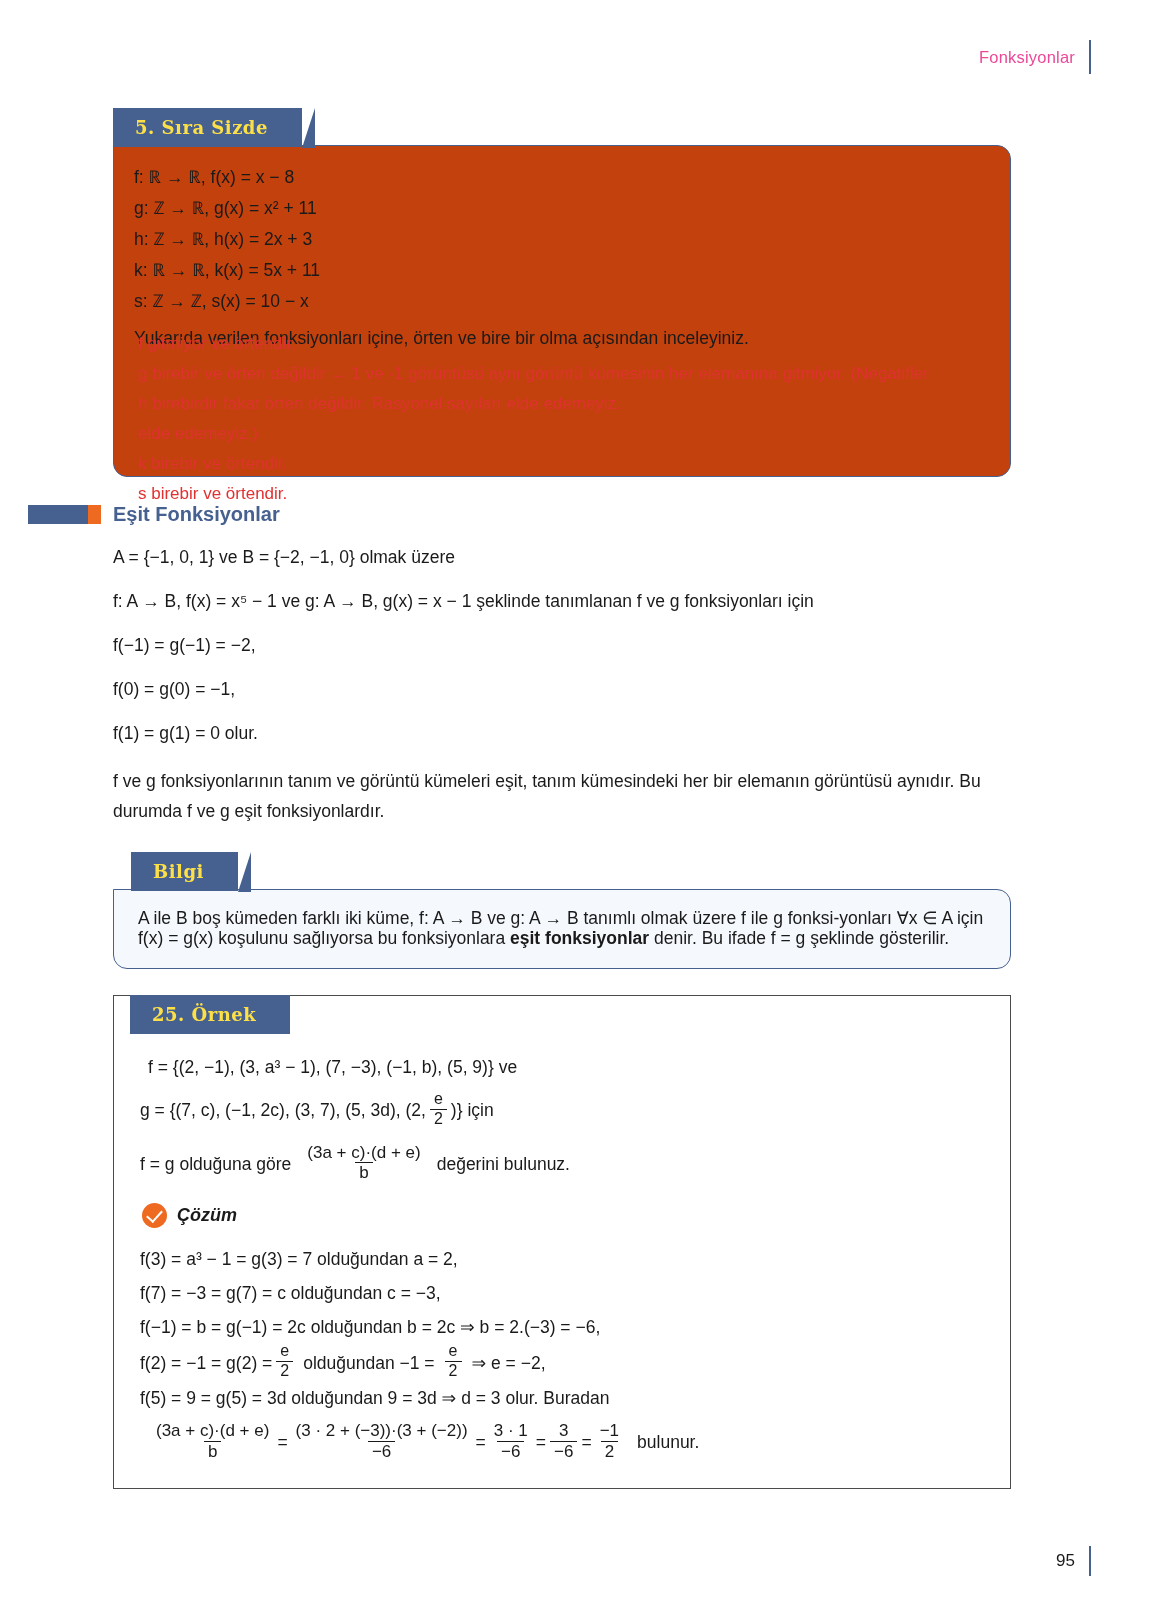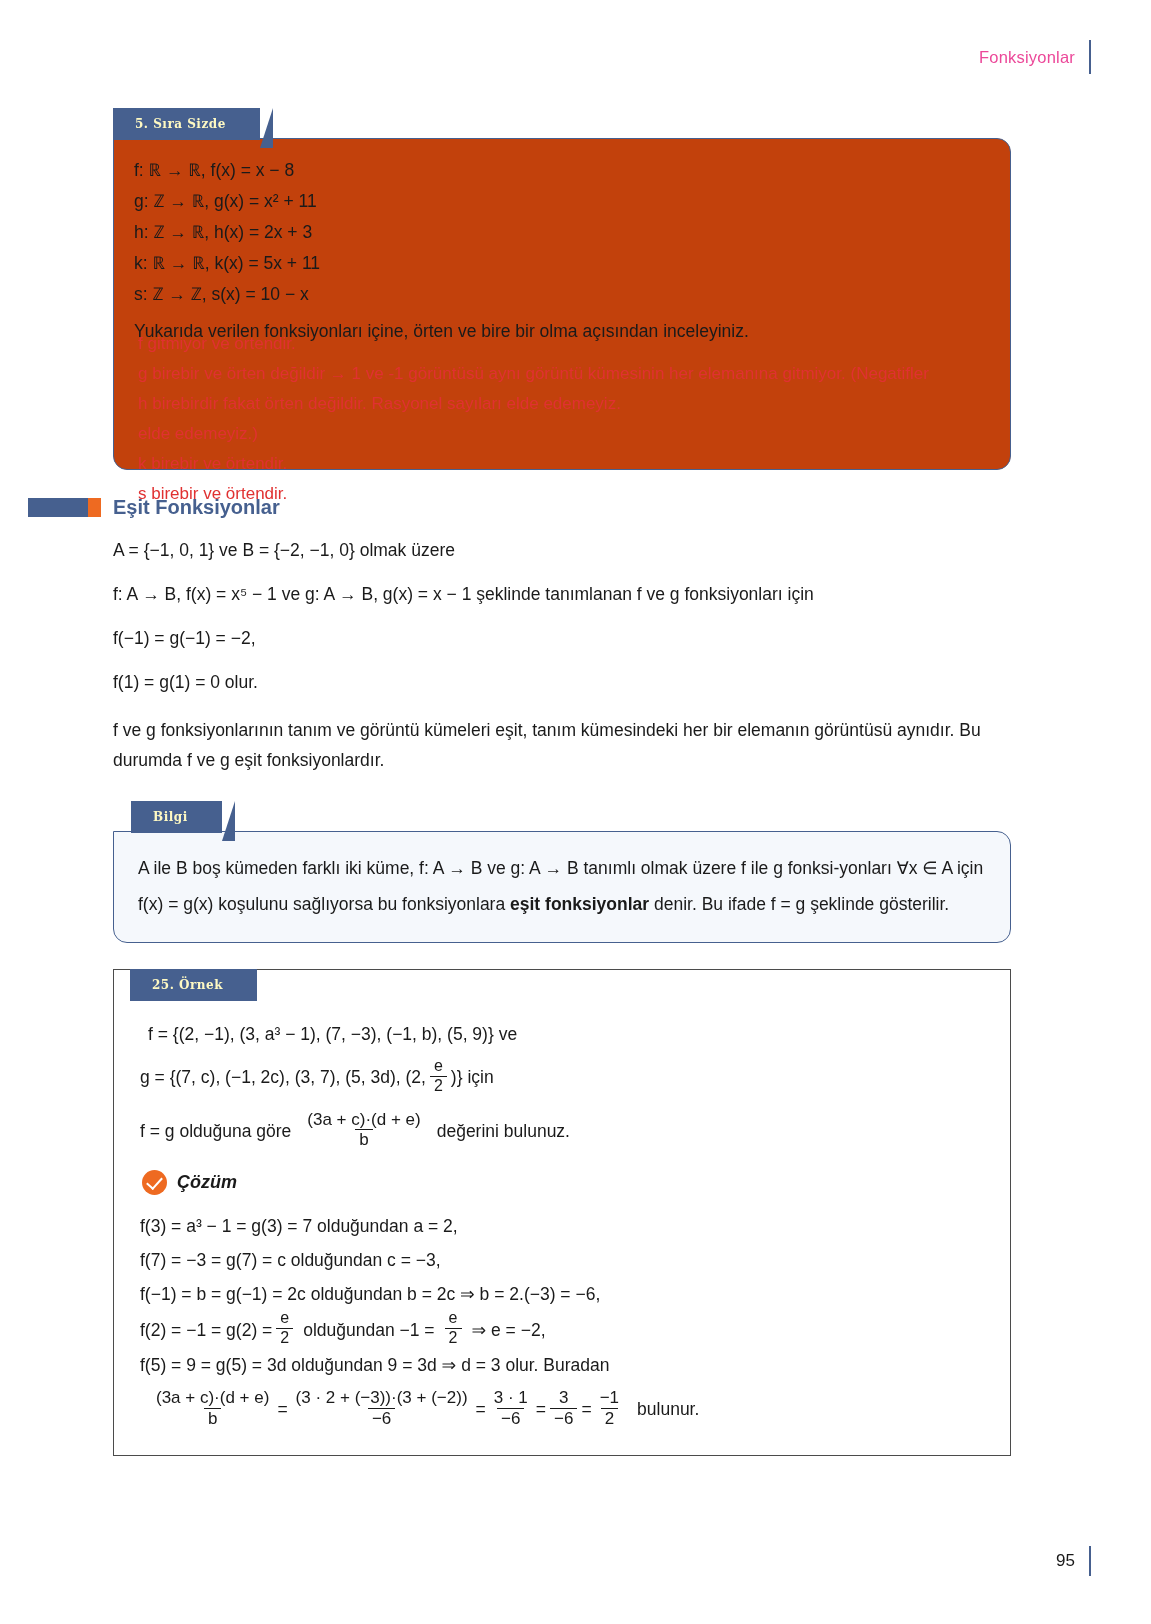--- a/index.html
+++ b/index.html
@@ -43,22 +43,22 @@
     top: 108px;
     width: 898px;
   }
 
   
   .tabbox { margin-bottom: 4px; }
   .tab {
     display: inline-block;
     position: relative;
     background: #46608f;
-    color: #fef9c3;
-    font-size: 12px;
+    color: #fde047;
+    font-size: 18px;
     font-weight: bold;
     letter-spacing: .5px;
     padding: 9px 34px 9px 22px;
     font-family: "DejaVu Serif", serif;
     z-index: 3;
   }
   .tab.slant::after {
     content: "";
     position: absolute;
     right: -13px; top: 0;
@@ -260,27 +260,28 @@
 
   <div class="section-head">
     <span class="bar-blue"></span>
     <span class="bar-orange"></span>
     <span class="htext">Eşit Fonksiyonlar</span>
   </div>
 
   <div class="body-line">A = {−1, 0, 1} ve B = {−2, −1, 0} olmak üzere</div>
   <div class="body-line">f: A → B, f(x) = x⁵ − 1 ve g: A → B, g(x) = x − 1 şeklinde tanımlanan f ve g fonksiyonları için</div>
   <div class="body-line">f(−1) = g(−1) = −2,</div>
+  <div class="body-line">f(0) = g(0) = −1,</div>
   <div class="body-line">f(1) = g(1) = 0 olur.</div>
   <div class="body-para">f ve g fonksiyonlarının tanım ve görüntü kümeleri eşit, tanım kümesindeki her bir elemanın görüntüsü aynıdır. Bu durumda f ve g eşit fonksiyonlardır.</div>
 
   <div class="tabbox" style="margin-top:26px;">
     <div class="tab slant tab-indent">Bilgi</div>
     <div class="tabbox-body corner tint" style="padding:18px 24px 20px 24px;">
-      <div style="font-size:17.5px; line-height:36px;">
+      <div style="font-size:17.5px; line-height:20px;">
         <span>A ile B boş kümeden farklı iki küme, f: A → B ve g: A → B tanımlı olmak üzere f ile g fonksi-yonları ∀x ∈ A için f(x) = g(x) koşulunu sağlıyorsa bu fonksiyonlara </span><b>eşit fonksiyonlar</b><span> denir. Bu ifade f = g şeklinde gösterilir.</span>
       </div>
     </div>
   </div>
 
   <div class="example">
     <div class="tab" style="margin-left:16px; margin-top:-1px;">25. Örnek</div>
 
     <div class="example-inner">
       <div class="mline" style="line-height:38px;margin-left:8px;">f = {(2, −1), (3, a³ − 1), (7, −3), (−1, b), (5, 9)} ve</div>

